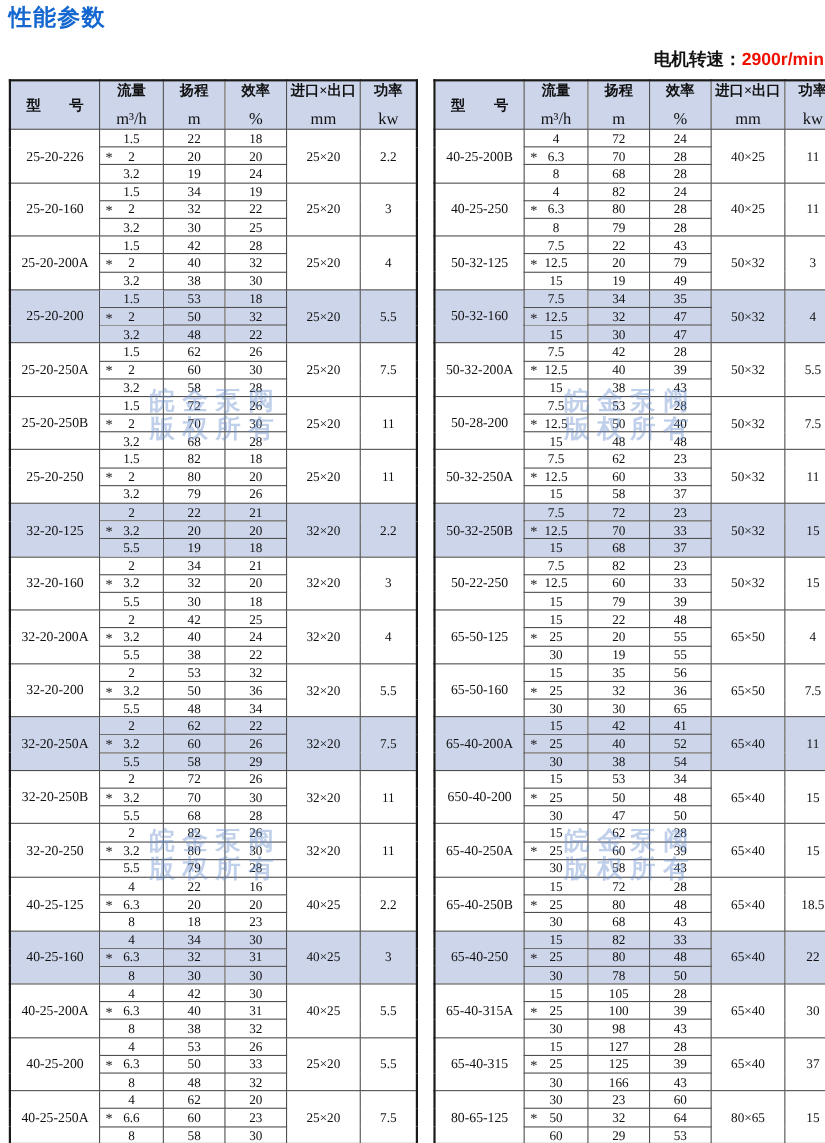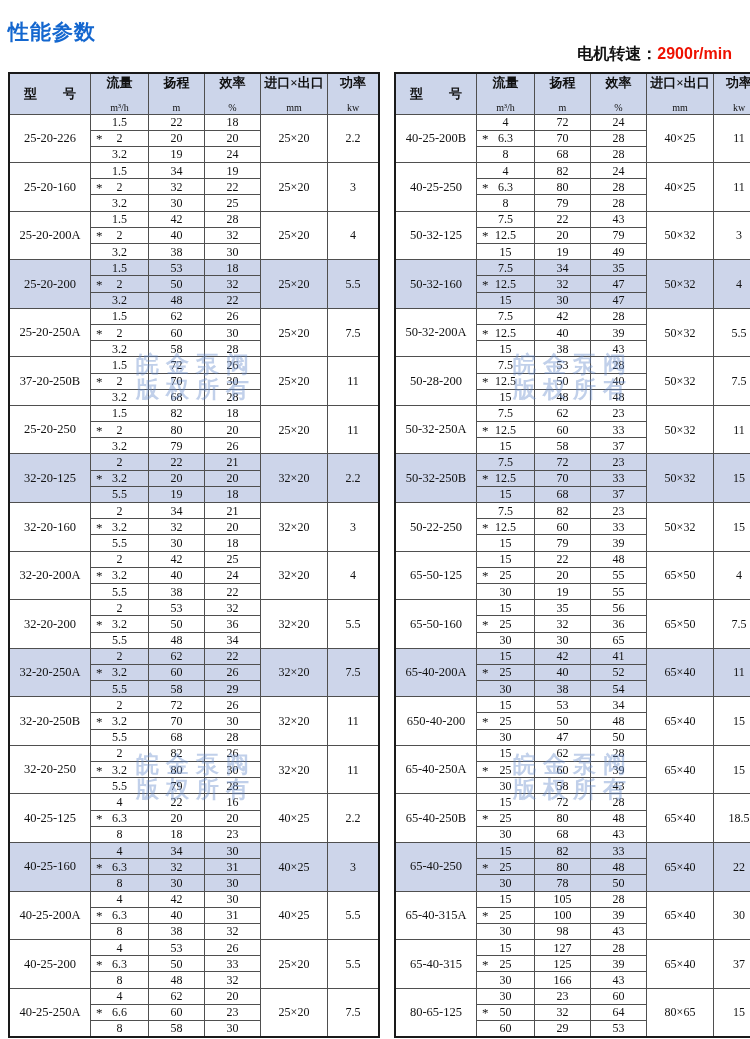--- a/index.html
+++ b/index.html
@@ -1,29 +1,29 @@
 <!DOCTYPE html>
 <html><head>
 <meta charset="utf-8">
 <style>
   html,body{margin:0;padding:0;background:#fff;}
   body{width:750px;height:1039px;position:relative;font-family:"Liberation Serif","DejaVu Serif",serif;color:#111;}
   .canvas{position:absolute;inset:0;overflow:hidden;}
-  .page-title{position:absolute;left:8px;top:18px;font-family:"Liberation Sans","DejaVu Sans",sans-serif;
+  .page-title{position:absolute;left:8px;top:2px;font-family:"Liberation Sans","DejaVu Sans",sans-serif;
     font-weight:bold;font-size:21px;color:#1467cf;letter-spacing:1px;}
-  .motor{position:absolute;right:18px;top:44px;font-family:"Liberation Sans","DejaVu Sans",sans-serif;
+  .motor{position:absolute;right:1px;top:44px;font-family:"Liberation Sans","DejaVu Sans",sans-serif;
     font-weight:bold;font-size:16px;color:#111;}
   .motor .val{color:#ee1100;}
   .tables{position:absolute;left:8px;top:72px;display:flex;gap:14px;}
   table{border-collapse:collapse;table-layout:fixed;width:363px;border:2px solid #1a1a1a;}
   th,td{border:1px solid #4f4f4f;padding:0;text-align:center;vertical-align:middle;overflow:hidden;}
   thead tr{height:41px;}
   thead th{background:#ccd5ea;font-weight:bold;}
   .h-label{font-size:13px;line-height:1.2;font-weight:bold;font-family:"Liberation Serif",serif;}
-  .h-unit{font-size:10px;line-height:1.1;font-weight:normal;margin-top:11px;}
+  .h-unit{font-size:15px;line-height:1.1;font-weight:normal;margin-top:11px;}
   tbody tr{height:16.2px;}
   tbody td{font-size:12px;line-height:1;}
   td.c0{font-size:12.5px;}
   tr.group-start td{border-top:1.6px solid #1a1a1a;}
   tr.hl td{background:#cdd5ea;}
   .c0{width:80px}.c1{width:57px}.c2{width:55px}.c3{width:55px}.c4{width:66px}.c5{width:50px}
   td.flow{position:relative;}
   .star{position:absolute;left:5px;top:50%;transform:translateY(-44%);font-size:13px;}
   .wm{position:absolute;pointer-events:none;color:rgba(108,143,205,0.42);
     font-family:"Liberation Sans",sans-serif;font-weight:bold;font-size:23px;
@@ -157,21 +157,21 @@
             <td class="c1 flow"><span class="star">*</span><span>2</span></td>
             <td class="c2">60</td>
             <td class="c3">30</td>
           </tr>
           <tr class="">
             <td class="c1 flow"><span>3.2</span></td>
             <td class="c2">58</td>
             <td class="c3">28</td>
           </tr>
           <tr class="group-start">
-            <td class="c0" rowspan="3">37-20-250B</td>
+            <td class="c0" rowspan="3">25-20-250B</td>
             <td class="c1 flow"><span>1.5</span></td>
             <td class="c2">72</td>
             <td class="c3">26</td>
             <td class="c4" rowspan="3">25×20</td>
             <td class="c5" rowspan="3">11</td>
           </tr>
           <tr class="">
             <td class="c1 flow"><span class="star">*</span><span>2</span></td>
             <td class="c2">70</td>
             <td class="c3">30</td>

